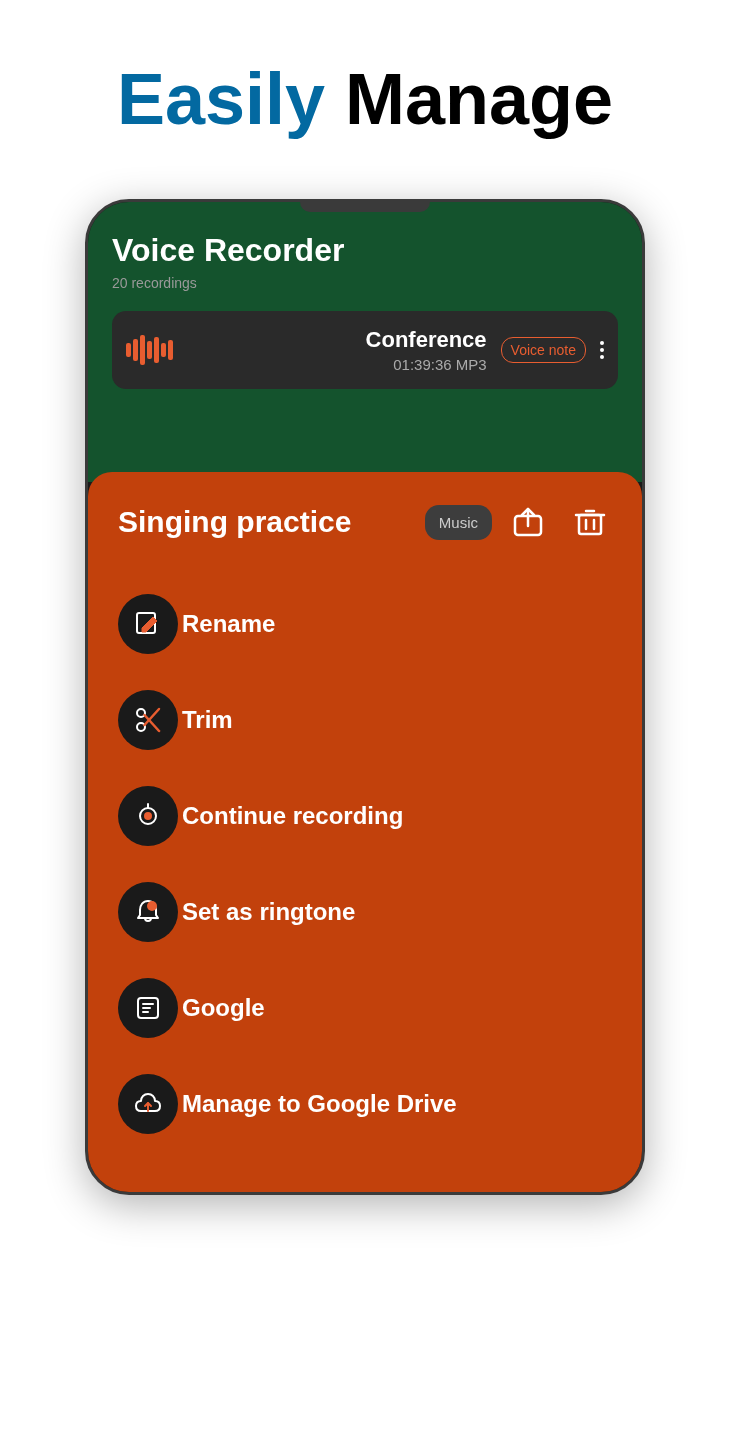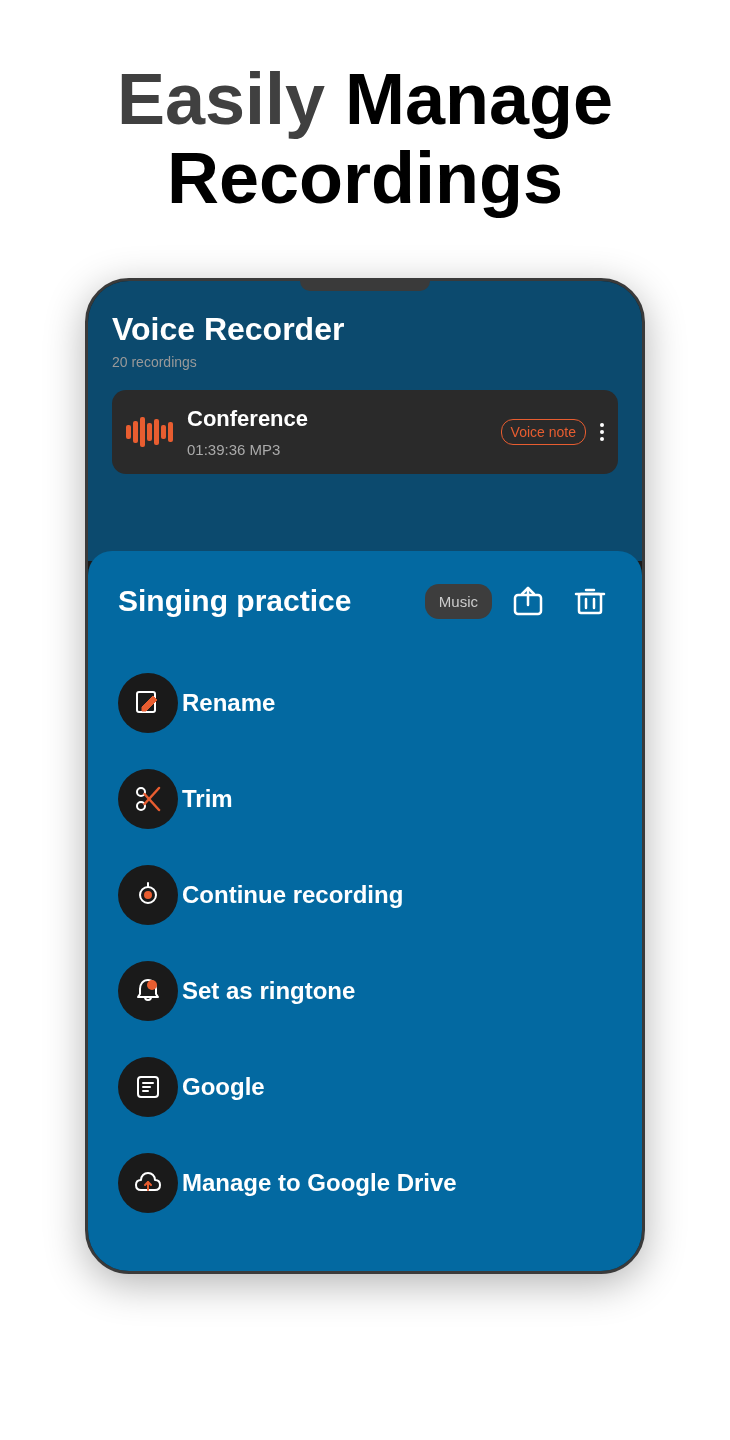--- a/index.html
+++ b/index.html
@@ -20,21 +20,21 @@
     }
 
     .header-title {
       font-size: 72px;
       font-weight: 900;
       line-height: 1.1;
       color: #000000;
     }
 
     .header-title .highlight {
-      color: #404040;
+      color: #0369a1;
     }
 
     
     .phone-container {
       display: flex;
       justify-content: center;
       position: relative;
       margin-top: 20px;
     }
 
@@ -54,21 +54,21 @@
       background: #3a3a3a;
       border-radius: 0 0 10px 10px;
       margin: 0 auto 0;
       position: absolute;
       top: 0;
       left: 50%;
       transform: translateX(-50%);
     }
 
     .phone-screen {
-      background: #0c4a6e;
+      background: #14532d;
       padding: 30px 24px 20px;
       min-height: 280px;
     }
 
     .app-title {
       font-size: 32px;
       font-weight: 700;
       color: #ffffff;
       margin-bottom: 6px;
     }
@@ -96,32 +96,33 @@
     }
 
     .waveform-bar {
       width: 5px;
       background: #e85d30;
       border-radius: 2px;
     }
 
     .recording-info {
       flex: 1;
+      text-align: right;
     }
 
     .recording-name {
       font-size: 22px;
       font-weight: 600;
       color: #ffffff;
     }
 
     .recording-meta {
       font-size: 15px;
       color: #aaaaaa;
-      margin-top: 9px;
+      margin-top: 3px;
     }
 
     .voice-note-badge {
       background: transparent;
       border: 1.5px solid #e85d30;
       color: #e85d30;
       font-size: 14px;
       padding: 4px 9px;
       border-radius: 12px;
     }
@@ -139,21 +140,21 @@
 
     .more-dot {
       width: 4px;
       height: 4px;
       background: #ffffff;
       border-radius: 50%;
     }
 
     
     .bottom-sheet {
-      background: #0369a1;
+      background: #c2410c;
       border-radius: 24px 24px 0 0;
       padding: 28px 30px 40px;
       margin-top: -10px;
     }
 
     .sheet-header {
       display: flex;
       align-items: center;
       margin-bottom: 32px;
       gap: 14px;
@@ -220,21 +221,20 @@
     svg {
       display: block;
     }
   </style>
 </head>
 <body>
 
 <div class="header-section">
   <h1 class="header-title">
     <span class="highlight">Easily</span><span> Manage</span><br>
-    <span>Recordings</span>
   </h1>
 </div>
 
 <div class="phone-container">
   <div class="phone-mockup">
     <div class="phone-notch"></div>
 
     <div class="phone-screen">
       <div class="app-title">Voice Recorder</div>
       <div class="recordings-count">20 recordings</div>

